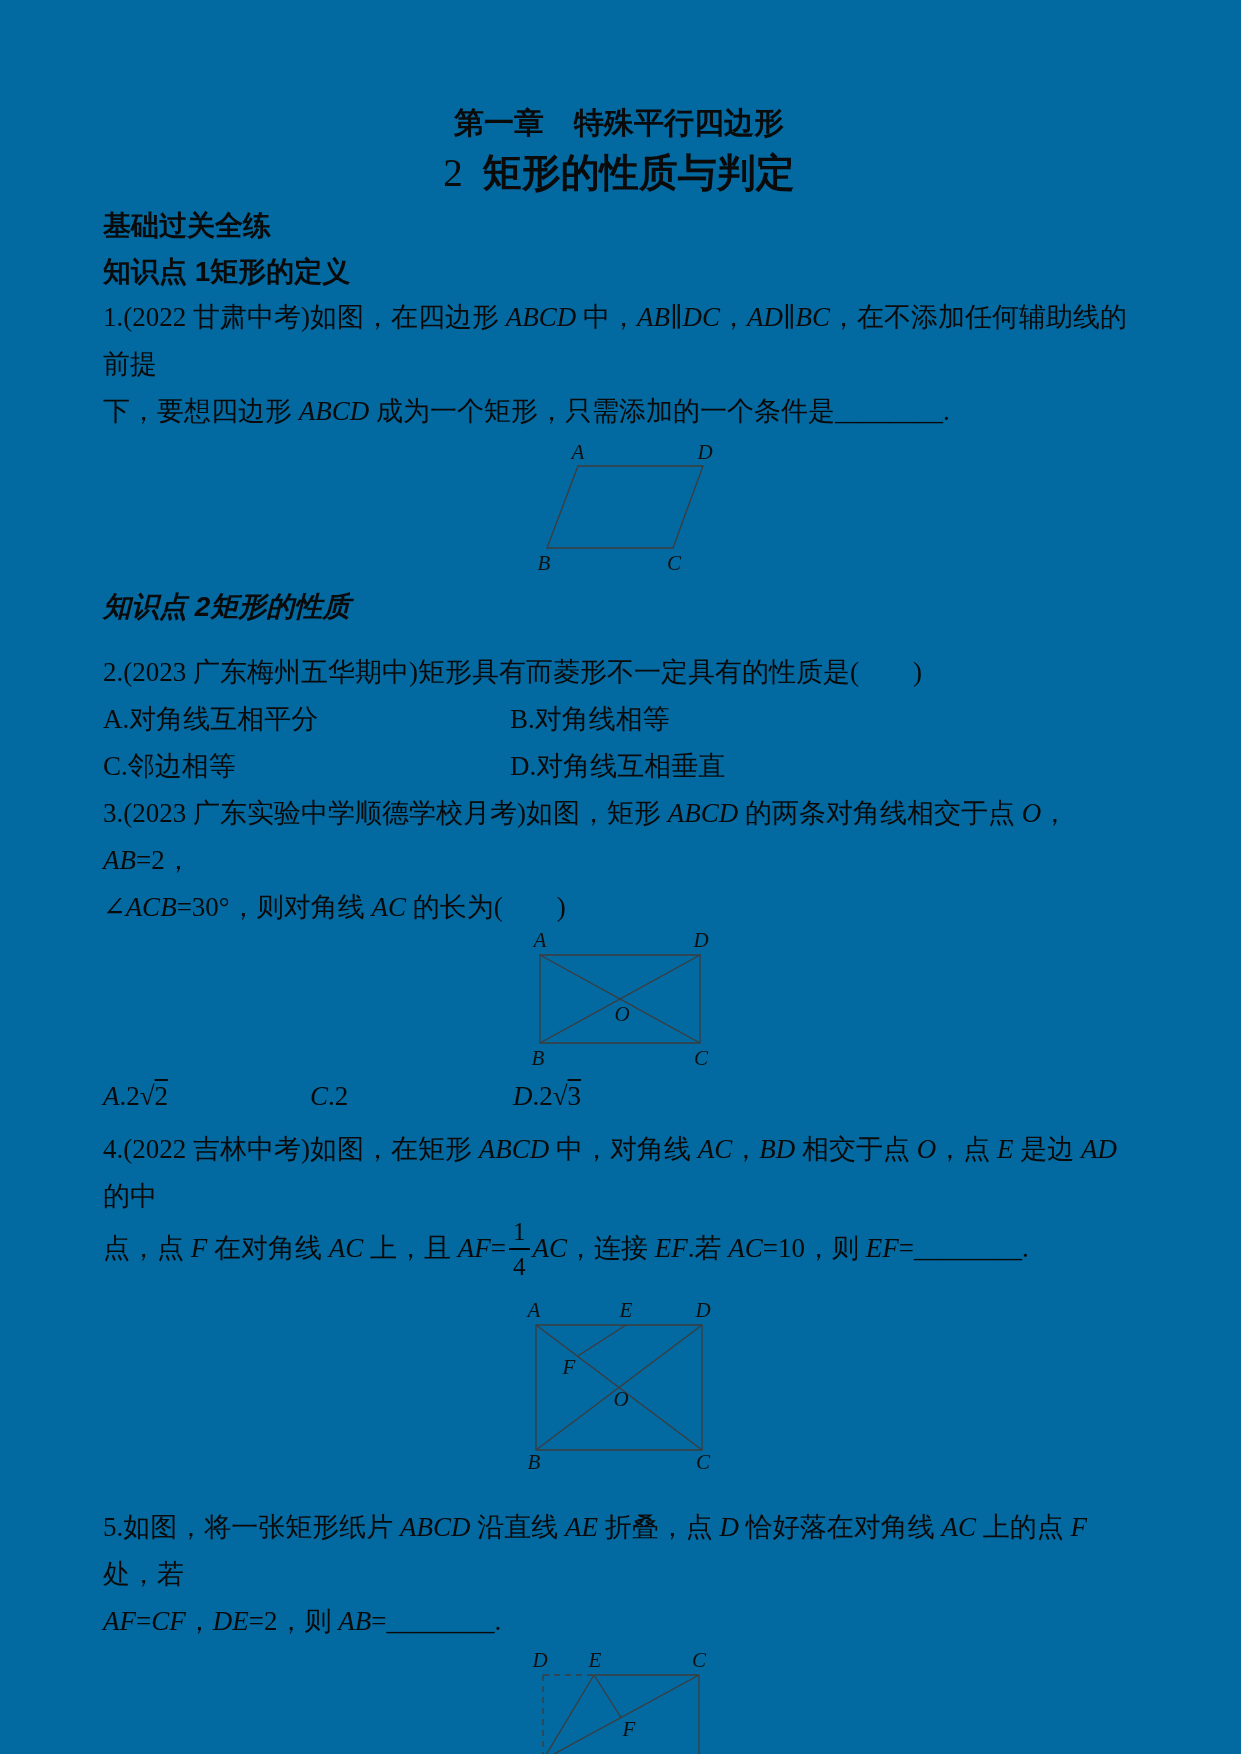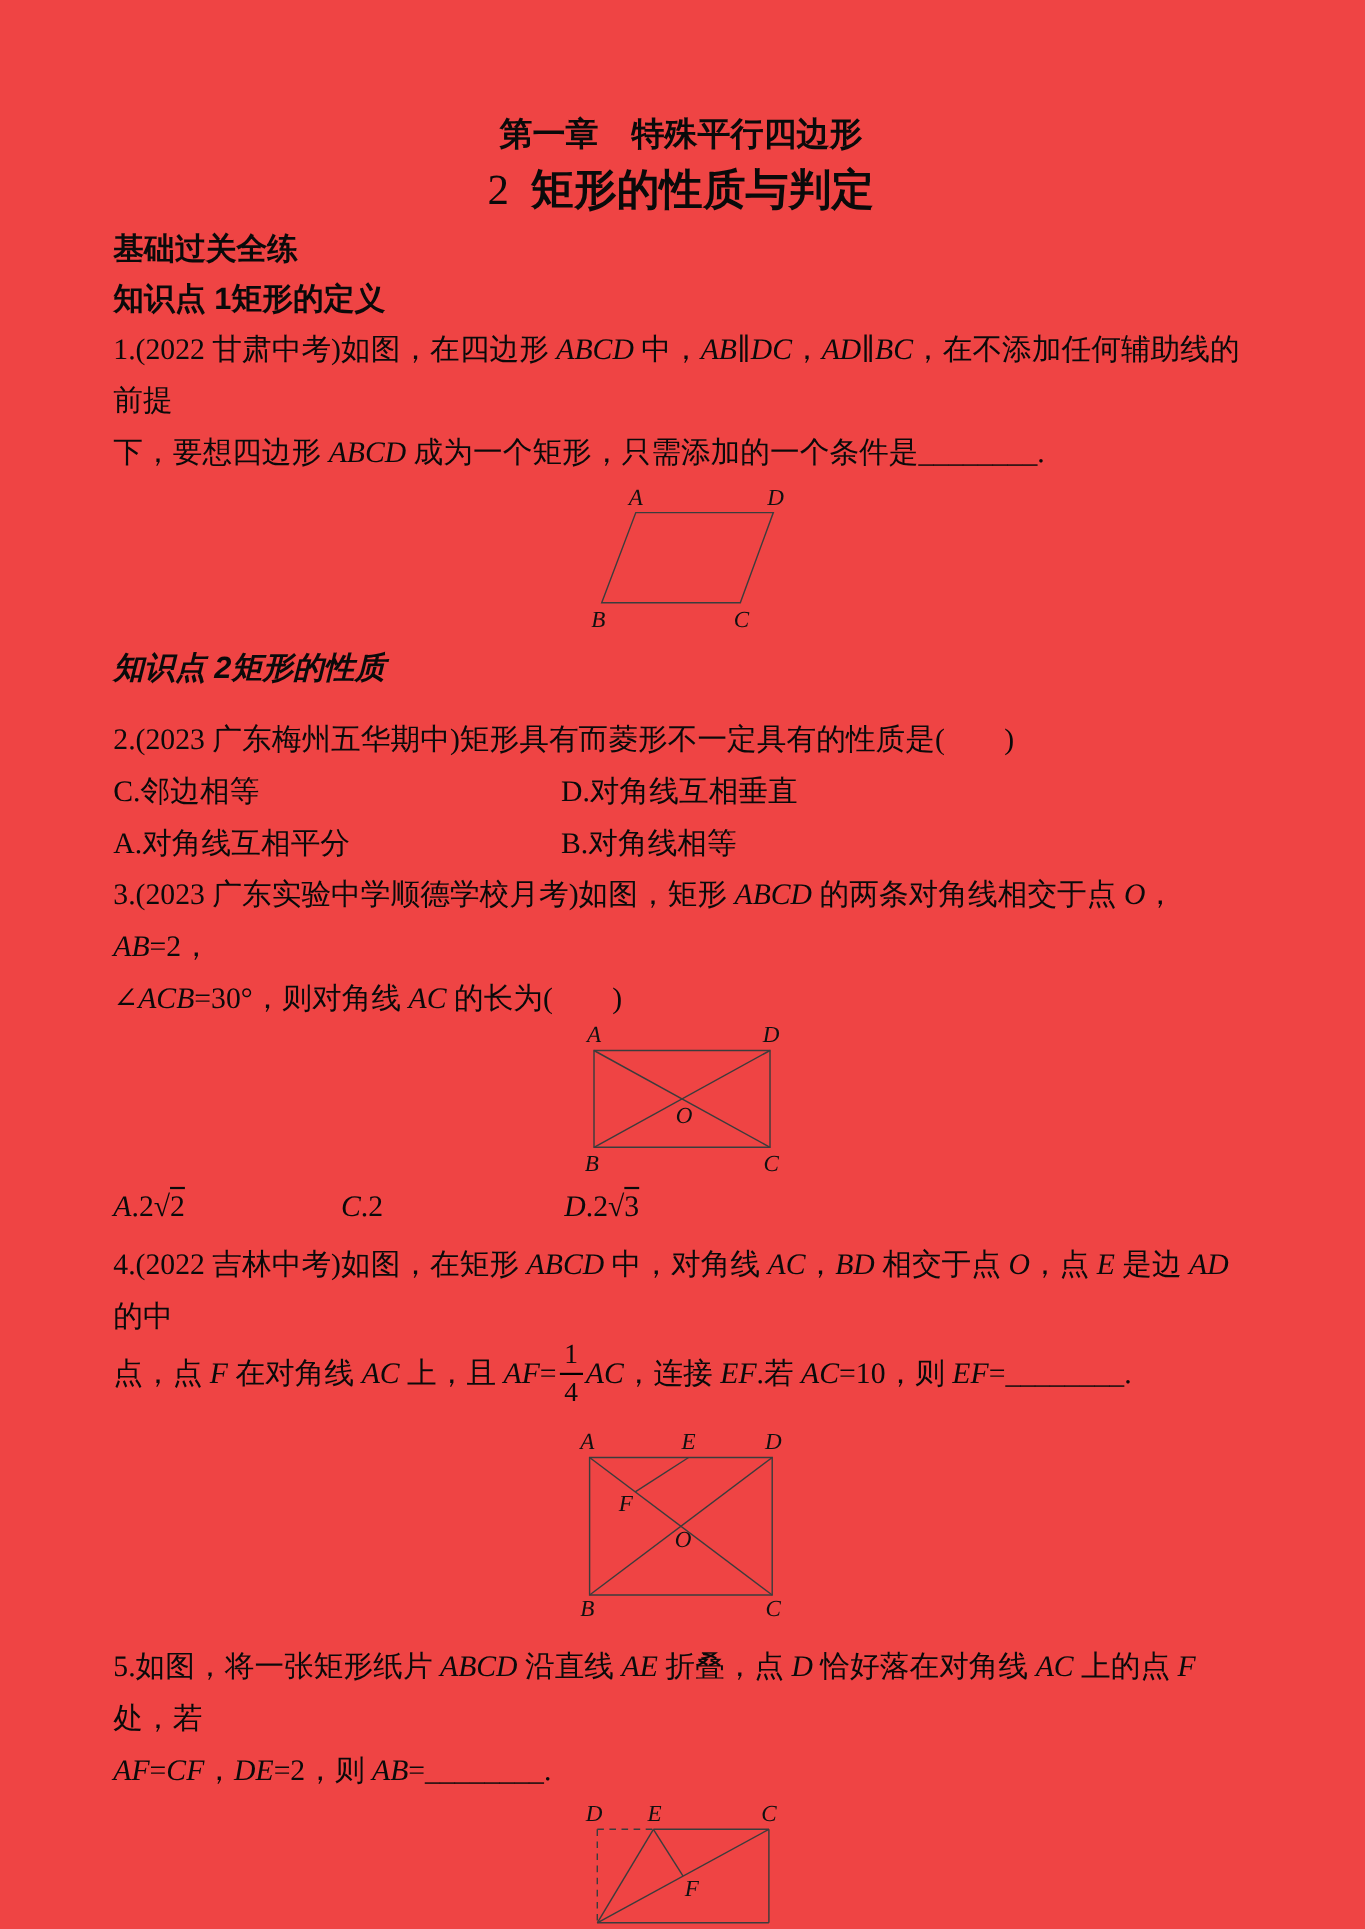--- a/index.html
+++ b/index.html
@@ -1,21 +1,21 @@
 <!DOCTYPE html>
 <html><head>
 <meta charset="utf-8">
 <style>
   html,body{margin:0;padding:0;background:#ffffff;}
   .page{
     position:relative;
     width:1241px;height:1754px;
     box-sizing:border-box;
     padding:0 106px 0 103px;
-    background:#ef4444;
+    background:#0369a1;
     color:#0a0a0a;
     font-family:"Liberation Serif","DejaVu Serif",serif;
     font-size:27px;
     overflow:hidden;
   }
   .center{text-align:center;}
   .doc-title{
     margin-top:100px;
     font-family:"Liberation Sans","DejaVu Sans",sans-serif;
     font-weight:700;font-size:30px;line-height:46px;
@@ -28,21 +28,21 @@
     font-weight:700;font-size:28px;line-height:44px;
   }
   .h-basic{margin-top:8px;}
   .h-kp{margin-top:2px;}
   .h-kp .kp-title{}
   .h-kp2{margin-top:8px;font-style:italic;}
   .para{line-height:47px;}
   .q1{}
   .q2-stem{margin-top:20px;}
   .q4{margin-top:6px;}
-  .q5{margin-top:20px;}
+  .q5{margin-top:32px;}
   .opt-row{display:flex;line-height:47px;}
   .opt-row .c1{width:407px;}
   .opts4{display:flex;line-height:47px;margin-top:2px;}
   .opts4 .o1{width:207px;}
   .opts4 .o2{width:200px;}
   .opts4 .o3{width:203px;}
   .sqrt-rad{text-decoration:overline;}
   .fracline{line-height:47px;}
   .frac{
     display:inline-block;vertical-align:middle;
@@ -92,26 +92,26 @@
     <text x="180" y="133" text-anchor="middle">C</text>
   </svg>
 
   <div class="heading h-kp h-kp2">
     <span>知识点 2</span><span class="kp-title">矩形的性质</span>
   </div>
 
   <div class="para q2-stem">2.(2023 广东梅州五华期中)矩形具有而菱形不一定具有的性质是(　　)</div>
 
   <div class="opt-row">
+    <span class="c1">A.对角线互相平分</span>
+    <span>B.对角线相等</span>
+  </div>
+  <div class="opt-row">
     <span class="c1">C.邻边相等</span>
     <span>D.对角线互相垂直</span>
-  </div>
-  <div class="opt-row">
-    <span class="c1">A.对角线互相平分</span>
-    <span>B.对角线相等</span>
   </div>
 
   <div class="para">
     <div>3.(2023 广东实验中学顺德学校月考)如图，矩形 <i>ABCD</i> 的两条对角线相交于点 <i>O</i>，<i>AB</i>=2，</div>
     <div>∠<i>ACB</i>=30°，则对角线 <i>AC</i> 的长为(　　)</div>
   </div>
 
   <svg class="fig" width="230" height="140" viewBox="0 0 230 140">
     <polygon class="ln" points="36,24 196,24 196,112 36,112"></polygon>
     <line class="ln" x1="36" y1="24" x2="196" y2="112"></line>

